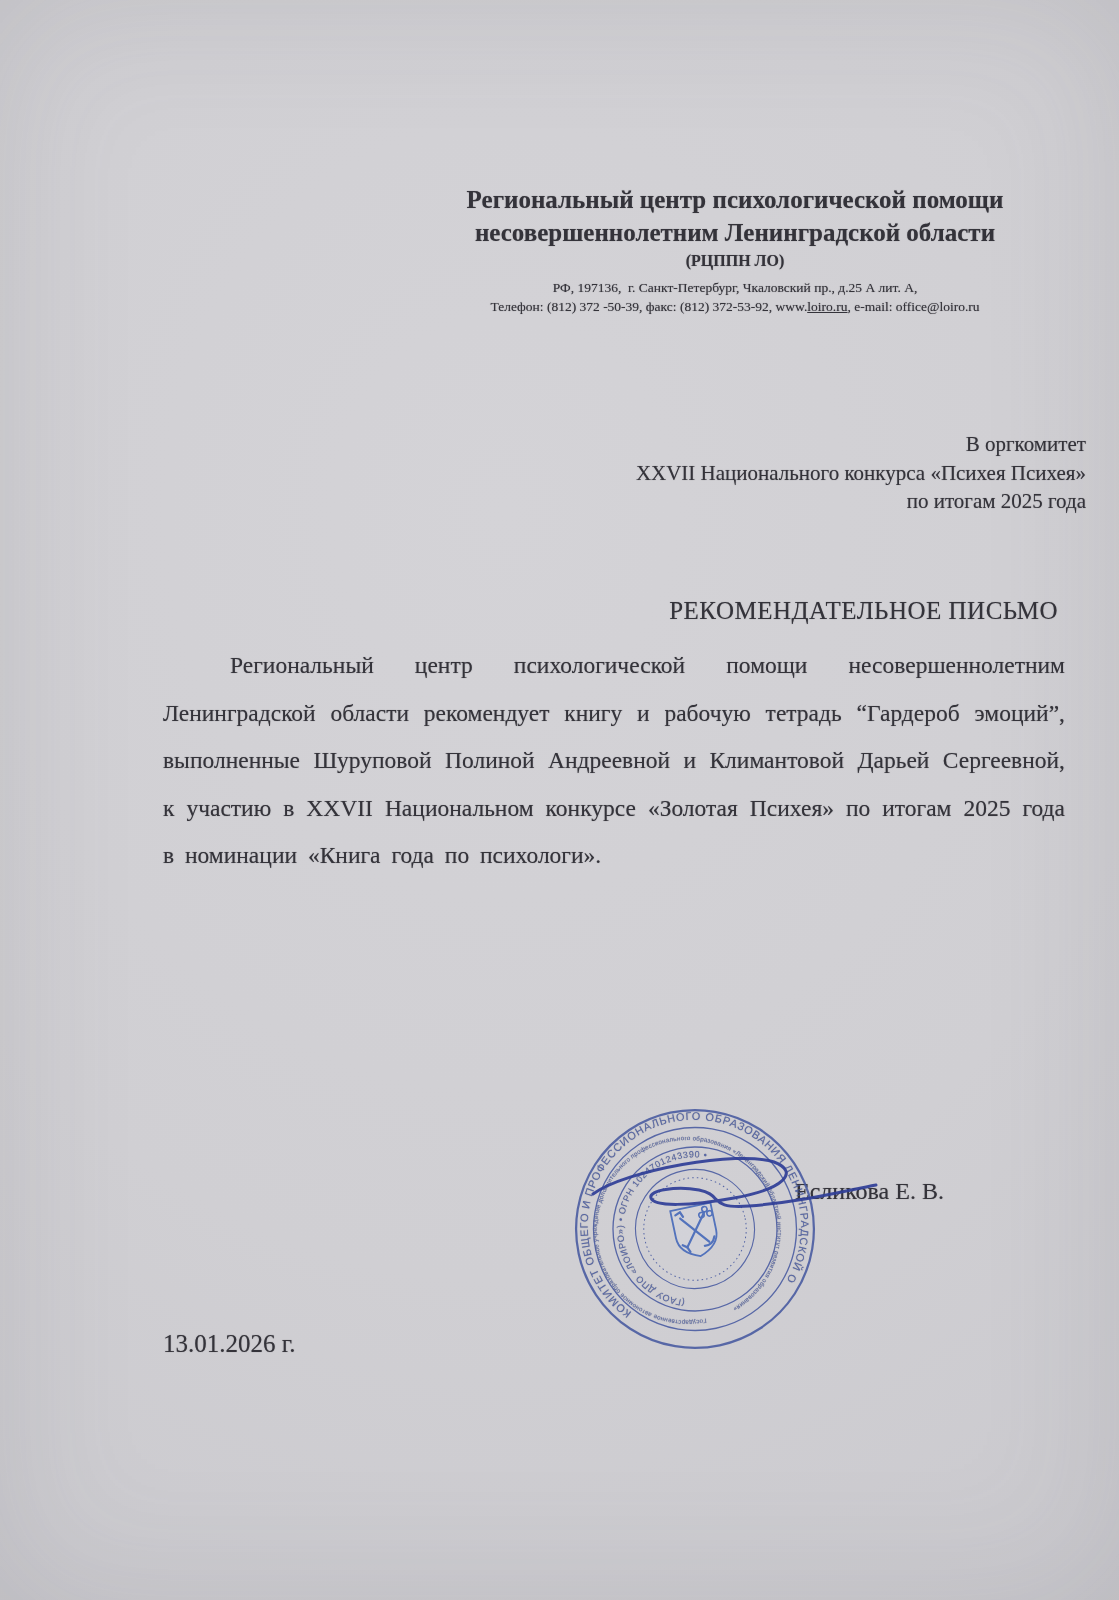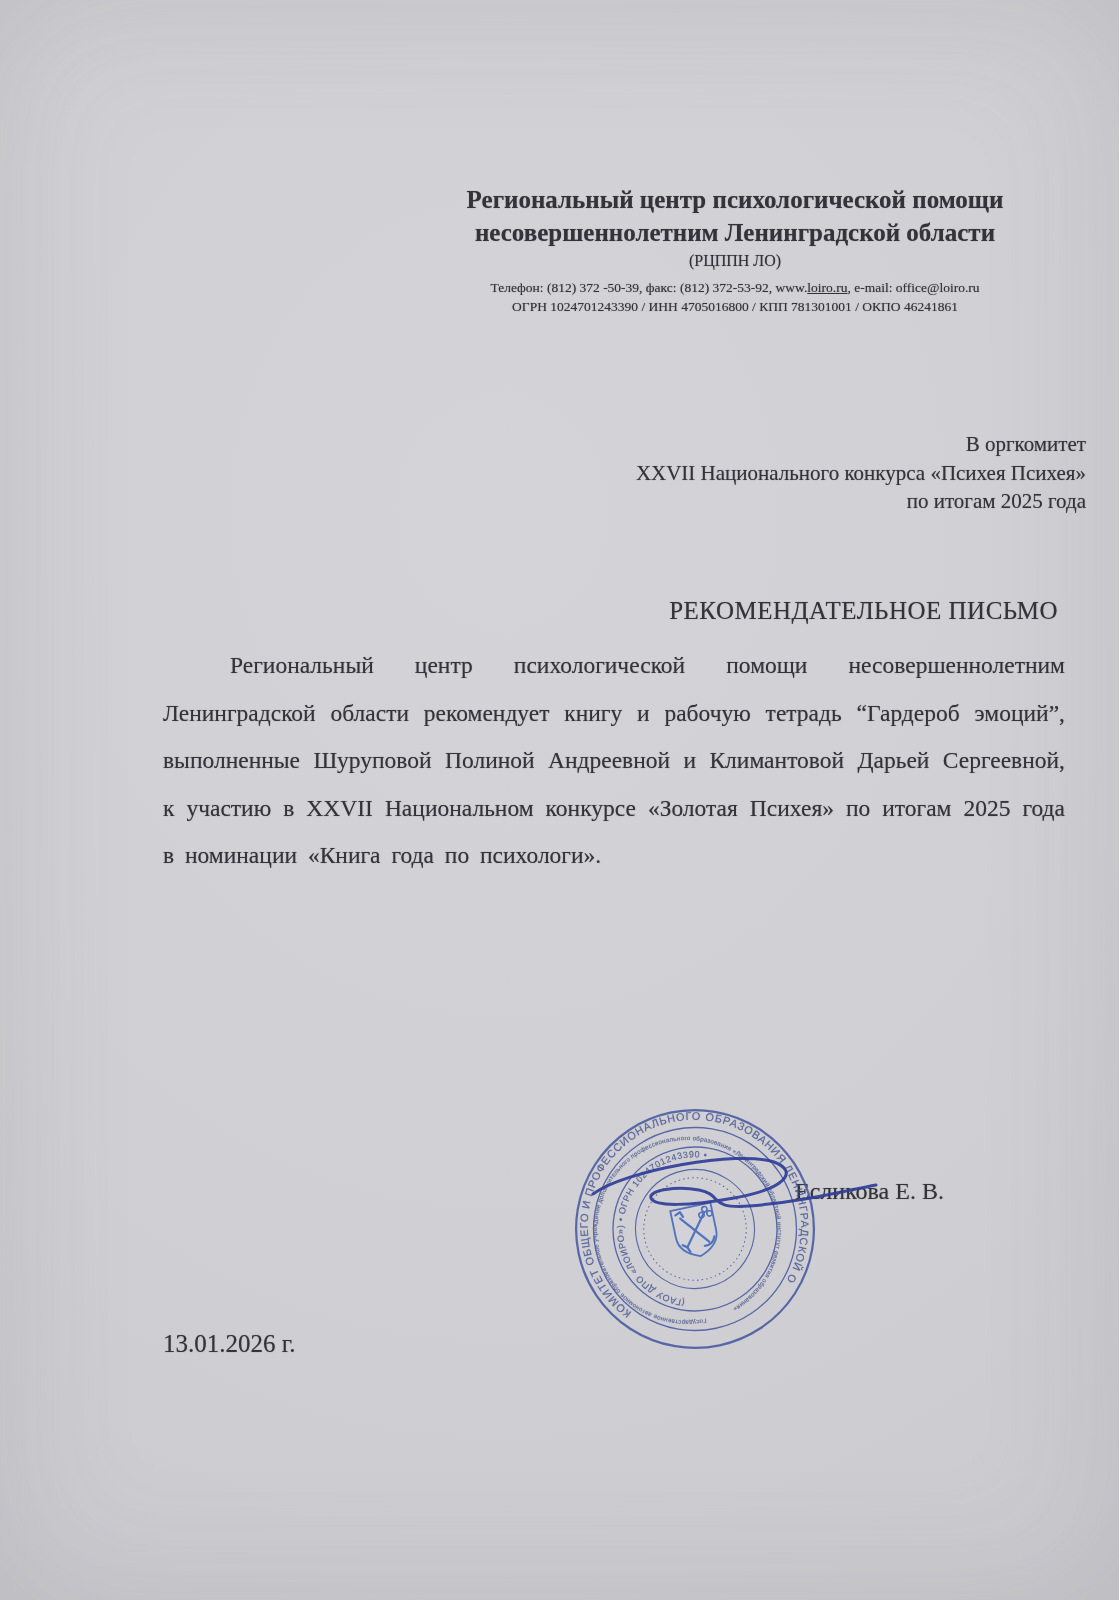--- a/index.html
+++ b/index.html
@@ -11,21 +11,21 @@
   .page{
     position:relative;width:1119px;height:1600px;overflow:hidden;
     background:radial-gradient(ellipse 150% 120% at 45% 32%, #d4d3d7 0%, #d0cfd3 40%, #c9c8cd 75%, #c2c1c7 100%);
     box-shadow:inset 0 0 140px rgba(90,90,100,0.14);
     color:#34333a;
     text-shadow:0 0 1px rgba(52,51,58,0.5);
   }
   
   .letterhead{position:absolute;top:183px;left:370px;width:730px;text-align:center;}
   .org-name{font-size:25px;font-weight:bold;line-height:33px;}
-  .org-abbr{font-size:16px;font-weight:normal;line-height:22px;margin-top:1px;}
+  .org-abbr{font-size:16px;font-weight:bold;line-height:22px;margin-top:1px;}
   .addr-block{margin-top:7px;}
   .addr{font-size:13.5px;line-height:18.5px;white-space:pre-wrap;}
   .link{text-decoration:underline;}
   
   .recipient{position:absolute;top:430px;right:33px;text-align:right;
              font-size:21px;line-height:28.5px;}
   
   .doc-title{position:absolute;top:597px;left:238px;width:820px;text-align:right;
              font-size:25px;letter-spacing:0.5px;}
   
@@ -47,22 +47,22 @@
 </head>
 <body>
 
 <div class="page">
 
   <div class="letterhead">
     <div class="org-name">Региональный центр психологической помощи</div>
     <div class="org-name">несовершеннолетним Ленинградской области</div>
     <div class="org-abbr">(РЦППН ЛО)</div>
     <div class="addr-block">
+      <div class="addr">РФ, 197136,  г. Санкт-Петербург, Чкаловский пр., д.25 А лит. А,</div>
       <div class="addr"><span>Телефон: (812) 372 -50-39, факс: (812) 372-53-92, www.</span><span class="link">loiro.ru</span><span>, e-mail: office@loiro.ru</span></div>
-      <div class="addr">ОГРН 1024701243390 / ИНН 4705016800 / КПП 781301001 / ОКПО 46241861</div>
     </div>
   </div>
 
   <div class="recipient">
     <div>В оргкомитет</div>
     <div>XXVII Национального конкурса «Психея Психея»</div>
     <div>по итогам 2025 года</div>
   </div>
 
   <div class="doc-title">РЕКОМЕНДАТЕЛЬНОЕ ПИСЬМО</div>

